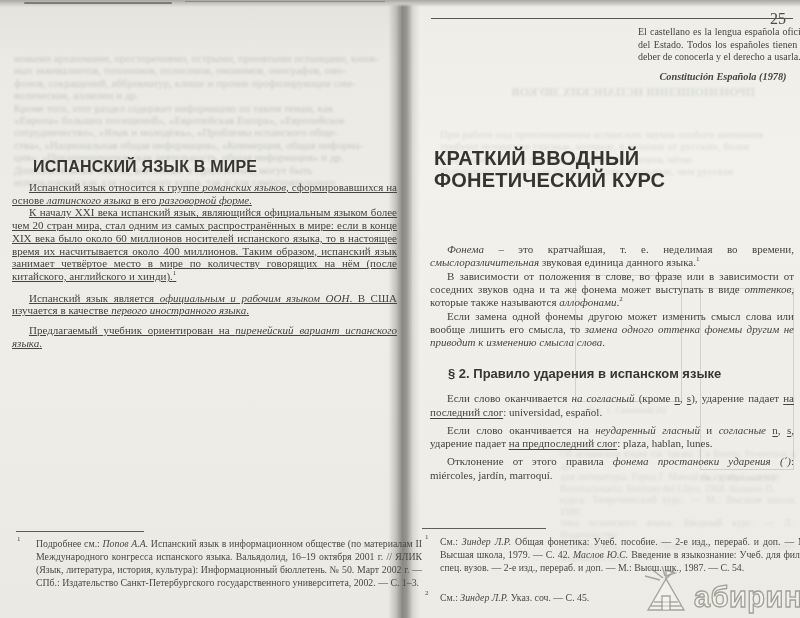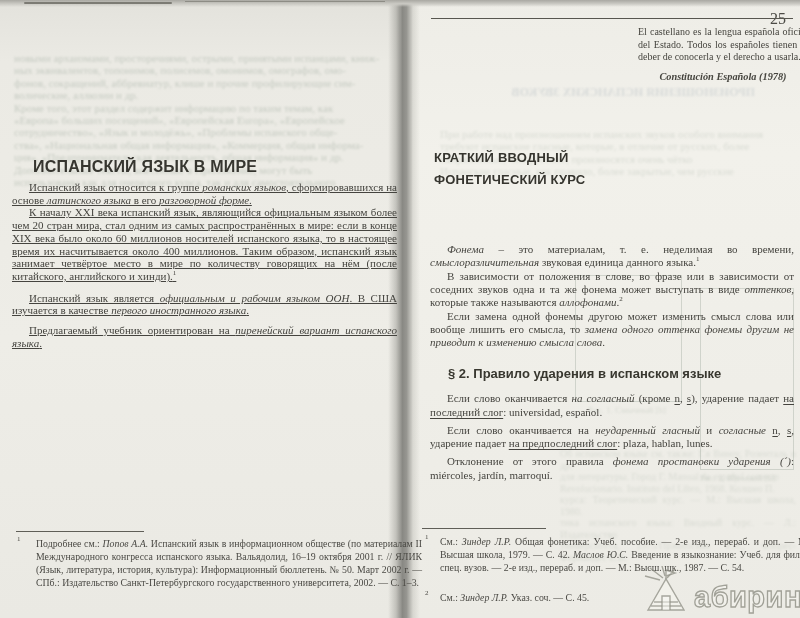--- a/index.html
+++ b/index.html
@@ -46,21 +46,21 @@
   .fn{position:absolute;font-size:9.8px;line-height:12.9px;text-align:justify;color:#4a4944;}
   .fn sup:first-child{position:absolute;top:1px;font-size:7px;}
   .fn-left{left:12px;top:538px;width:386px;padding-left:24px;}
   .fn-left sup:first-child{left:5px;}
   
   .pagenum{position:absolute;left:770px;top:10px;font-size:16px;color:#4c4b45;}
   .headrule{position:absolute;left:431px;top:18px;width:362px;height:0;border-top:1.4px solid #57564f;}
   .epigraph{position:absolute;left:626px;top:26px;width:170px;font-size:10px;
     line-height:12.6px;text-align:justify;color:#46453f;margin-left:12px;}
   .epigraph .attr{margin-top:7px;text-align:center;font-weight:bold;font-style:italic;font-size:10.3px;}
-  .rp-title{position:absolute;left:434px;top:147px;font-size:13px;line-height:22px;
+  .rp-title{position:absolute;left:434px;top:147px;font-size:20px;line-height:22px;
     font-weight:bold;color:#35342e;letter-spacing:.2px;}
   .sec-head{position:absolute;font-size:13px;font-weight:bold;color:#38372f;}
   .s1-head{left:448px;top:221px;}
   .s2-head{left:448px;top:366px;}
   .s1-body{position:absolute;left:430px;top:243px;width:364px;font-size:11px;line-height:13px;}
   .s1-body p + p{margin-top:1px;}
   .s2-body{position:absolute;left:430px;top:392px;width:364px;font-size:11px;line-height:13.8px;}
   .s2-body p + p{margin-top:4px;}
   .fn-right1{left:424px;top:536px;width:372px;padding-left:16px;}
   .fn-right1 sup:first-child{left:1px;}
@@ -138,21 +138,21 @@
     <div class="attr">Constitución Española (1978)</div>
   </div>
 
   <h1 class="rp-title sans" style="margin:0;">
     <span>КРАТКИЙ ВВОДНЫЙ</span><br>
     <span>ФОНЕТИЧЕСКИЙ КУРС</span>
   </h1>
 
 
   <div class="s1-body body-text">
-    <p><span class="r-i">Фонема</span><span> – это материалам, т. е. неделимая во времени, </span><span class="r-i">смыслоразличительная</span><span> звуковая единица данного языка.</span><sup>1</sup></p>
+    <p><span class="r-i">Фонема</span><span> – это кратчайшая, т. е. неделимая во времени, </span><span class="r-i">смыслоразличительная</span><span> звуковая единица данного языка.</span><sup>1</sup></p>
     <p><span>В зависимости от положения в слове, во фразе или в зависимости от соседних звуков одна и та же фонема может выступать в виде </span><span class="r-i">оттенков</span><span>, которые также называются </span><span class="r-i">аллофонами</span><span>.</span><sup>2</sup></p>
     <p><span>Если замена одной фонемы другою может изменить смысл слова или вообще лишить его смысла, то </span><span class="r-i">замена одного оттенка фонемы другим не приводит к изменению смысла слова</span><span>.</span></p>
   </div>
 
   <h2 class="sec-head s2-head sans" style="margin:0;">§ 2.  Правило ударения в испанском языке</h2>
 
   <div class="s2-body body-text">
     <p><span>Если слово оканчивается </span><span class="r-i">на согласный</span><span> (кроме </span><span class="r-u">n</span><span>, </span><span class="r-u">s</span><span>), ударение падает </span><span class="r-u">на последний слог</span><span>: universidad, español.</span></p>
     <p><span>Если слово оканчивается на </span><span class="r-i">неударенный гласный</span><span> и </span><span class="r-i">согласные</span><span> </span><span class="r-u">n</span><span>, </span><span class="r-u">s</span><span>, ударение падает </span><span class="r-u">на предпоследний слог</span><span>: plaza, hablan, lunes.</span></p>
     <p><span>Отклонение от этого правила </span><span class="r-i">фонема простановки ударения (´)</span><span>: miércoles, jardín, marroquí.</span></p>

